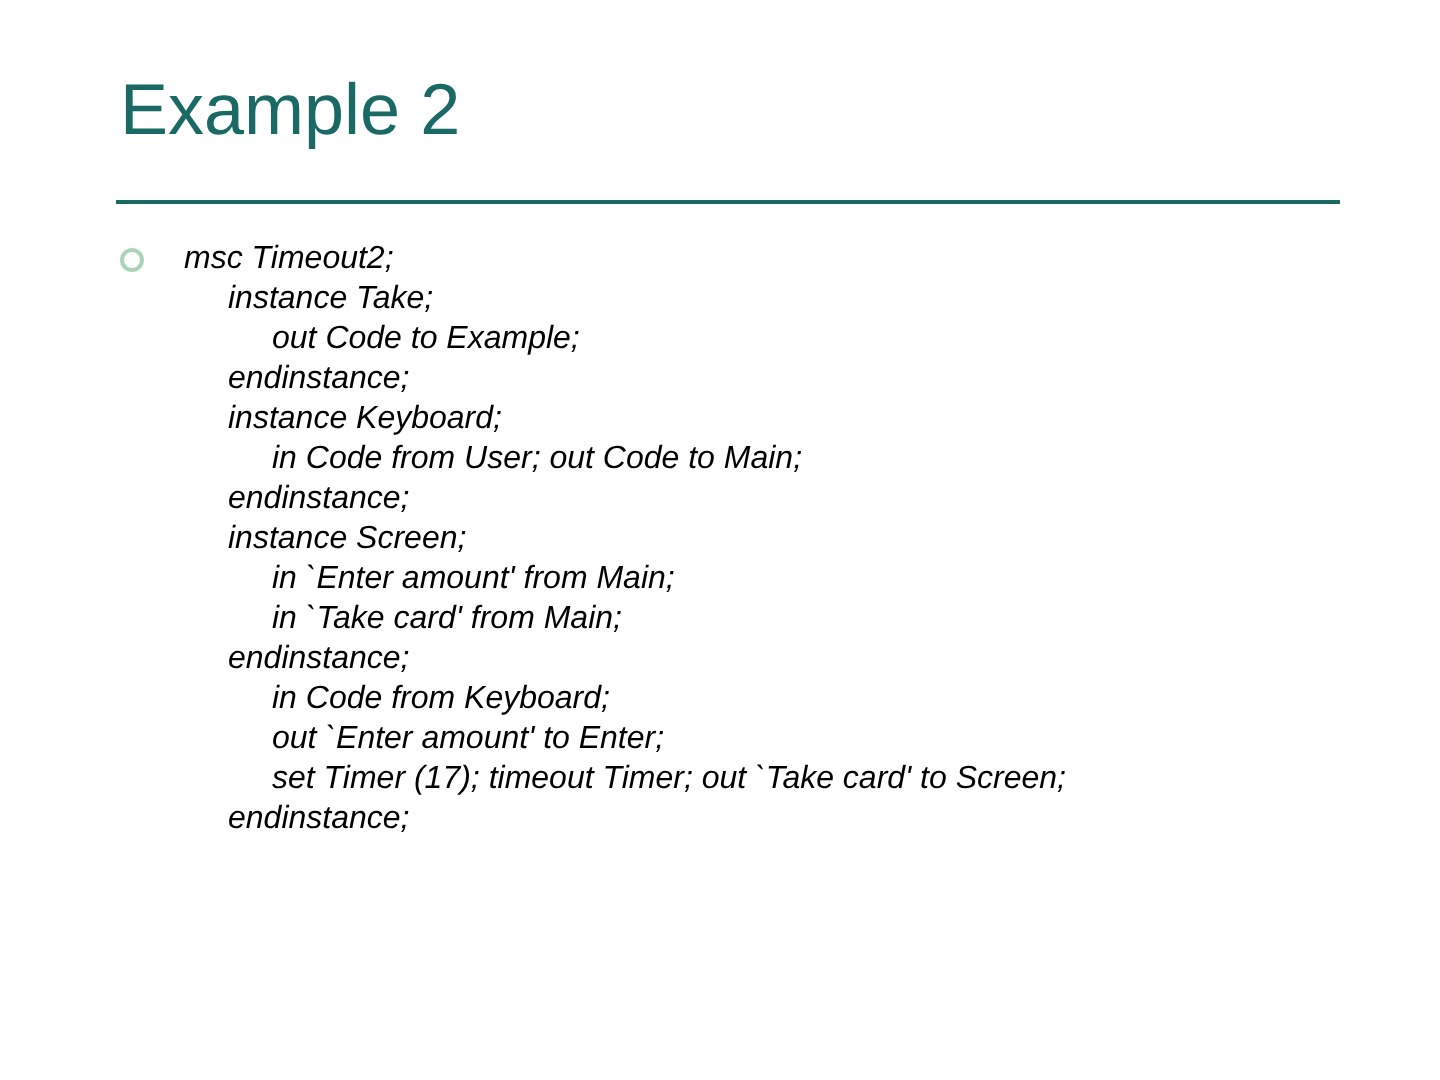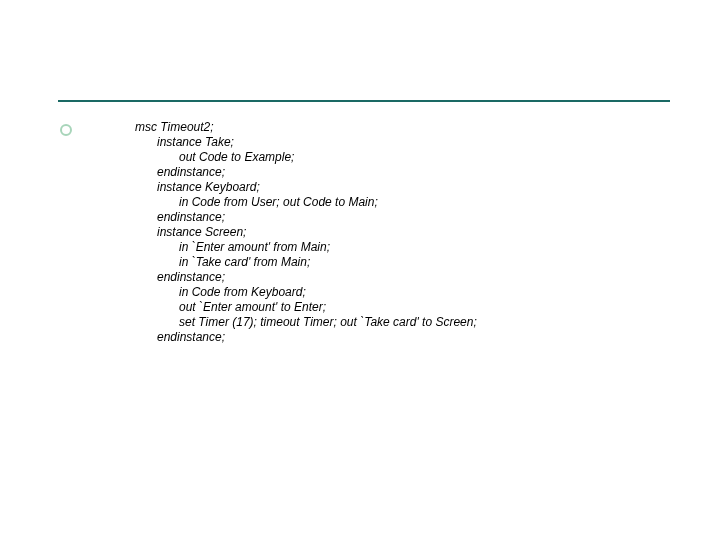--- a/index.html
+++ b/index.html
@@ -33,43 +33,43 @@
     top: 100px;
     height: 0;
     border-top: 2px solid #1a6964;
   }
   .body {
     position: absolute;
     left: 92px;
     top: 120px;
     right: 50px;
     font-family: Arial, Helvetica, sans-serif;
-    font-size: 12px;
+    font-size: 16px;
     line-height: 1.25;
     color: #000000;
     font-style: italic;
-    margin-left: 43px;
   }
   .bullet-ring {
     position: absolute;
     left: 60px;
     top: 124px;
     width: 12px;
     height: 12px;
     border: 2px solid #a8d5ba;
     border-radius: 50%;
     box-sizing: border-box;
   }
   .ind1 { padding-left: 22px; }
   .ind2 { padding-left: 44px; }
 </style>
 </head>
 <body>
 
 <div class="slide">
+  <div class="title">Example 2</div>
   <div class="rule"></div>
   <div class="bullet-ring"></div>
   <div class="body">
     <div class="code-line">msc Timeout2;</div>
     <div class="code-line ind1">instance Take;</div>
     <div class="code-line ind2">out Code to Example;</div>
     <div class="code-line ind1">endinstance;</div>
     <div class="code-line ind1">instance Keyboard;</div>
     <div class="code-line ind2">in Code from User; out Code to Main;</div>
     <div class="code-line ind1">endinstance;</div>

